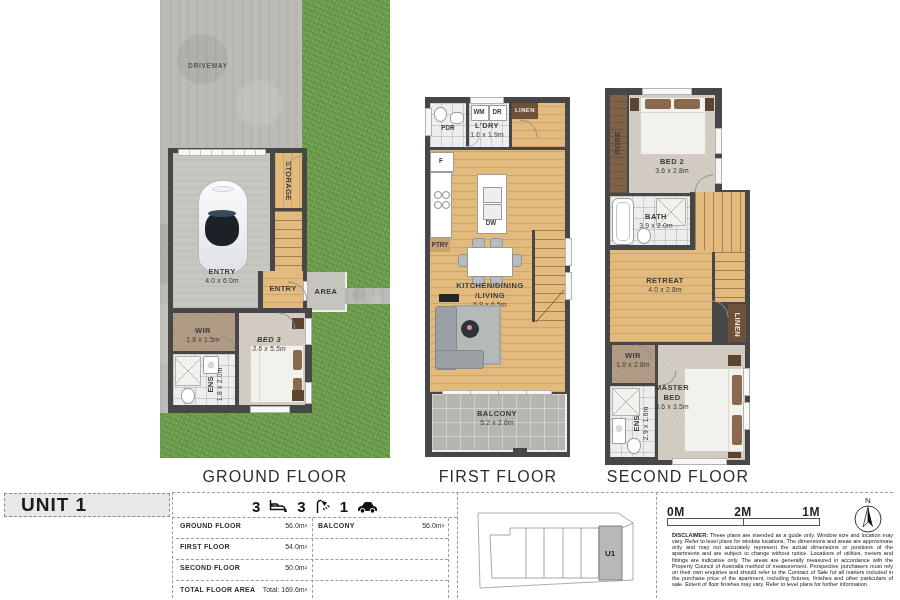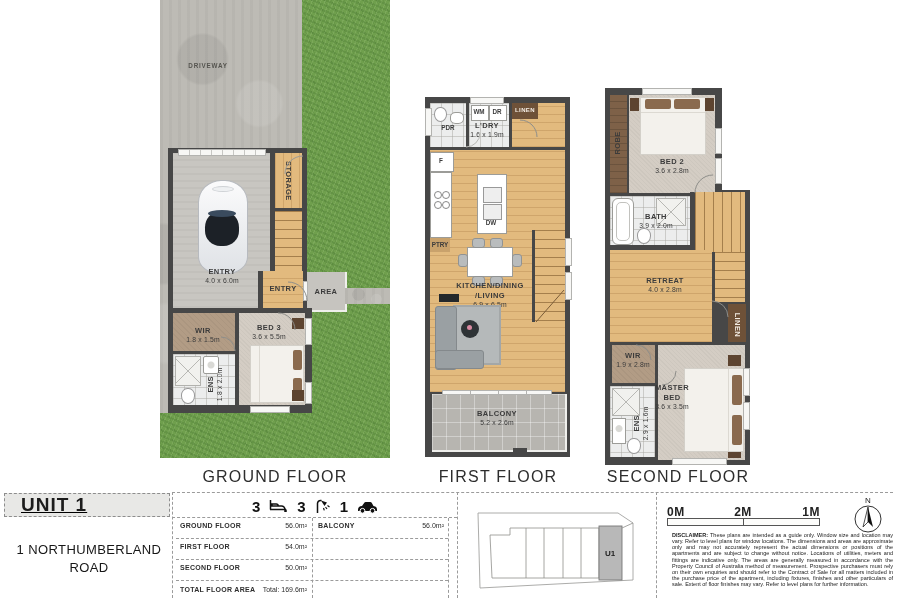--- a/index.html
+++ b/index.html
@@ -51,21 +51,21 @@
   .rl{position:absolute;text-align:center;color:#3b3b3b;line-height:1.3;}
   .rl .nm{font-size:7.5px;font-weight:700;letter-spacing:.4px;}
   .rl .dm{font-size:6.8px;font-weight:400;letter-spacing:.2px;}
   .vrl{white-space:nowrap;}
   .tag{position:absolute;font-size:6.3px;font-weight:700;color:#3b3b3b;text-align:center;}
   .linenlbl{font-size:6px;font-weight:700;color:#f3ece4;letter-spacing:.4px;}
   .ftitle{position:absolute;font-size:16px;font-weight:500;letter-spacing:1.2px;color:#2d2d2d;text-align:center;}
   
   .vd{position:absolute;border-left:1px dashed #9b9b9b;width:0;}
   .hd{position:absolute;border-top:1px dashed #9b9b9b;height:0;}
-  .unitbox{position:absolute;background:#e8e8e6;border:1px dashed #8d8d8d;display:flex;align-items:center;text-decoration:underline;}
+  .unitbox{position:absolute;background:#e8e8e6;border:1px dashed #8d8d8d;display:flex;align-items:center;}
   .unittxt{font-size:19px;font-weight:600;letter-spacing:1px;color:#1c1c1c;padding-left:16px;}
   .addr{position:absolute;text-align:center;color:#171717;font-size:13px;font-weight:500;letter-spacing:.4px;line-height:1.35;}
   .tbl{position:absolute;font-size:7px;font-weight:600;letter-spacing:.3px;color:#2e2e2e;}
   .tblv{position:absolute;font-size:7px;font-weight:400;color:#2e2e2e;text-align:right;}
   .statnum{font-size:15px;font-weight:600;color:#111;}
   .scalelbl{position:absolute;font-size:12px;font-weight:600;letter-spacing:.5px;color:#222;}
   .disc{position:absolute;font-size:5.5px;line-height:1.12;color:#222;text-align:justify;}
   .disc b{font-weight:700;}
 </style>
 </head>
@@ -116,21 +116,21 @@
   <div class="abs tile" style="left:173px;top:354px;width:62px;height:51px;"></div>
   <div class="abs carpet" style="left:239px;top:313px;width:66px;height:92px;"></div>
 
   <div class="abs" style="left:250px;top:345px;width:52px;height:56px;background:#f3f1ec;border:1px solid #d3d0c9;">
     <div class="abs" style="right:1px;top:4px;width:9px;height:20px;background:#8a6a4e;border-radius:2px;"></div>
     <div class="abs" style="right:1px;bottom:4px;width:9px;height:20px;background:#8a6a4e;border-radius:2px;"></div>
     <div class="abs" style="left:8px;top:0;width:1px;height:56px;background:#dcd9d2;"></div>
   </div>
   <div class="abs" style="left:292px;top:318px;width:12px;height:11px;background:#5d4430;"></div>
   <div class="abs" style="left:292px;top:390px;width:12px;height:11px;background:#5d4430;"></div>
-  <div class="rl" style="left:238px;top:323px;width:62px;">
+  <div class="rl" style="left:238px;top:335px;width:62px;font-style:italic;">
     <div class="nm">BED 3</div>
       <div class="dm">3.6 x 5.5m</div>
   </div>
   <div class="rl" style="left:173px;top:326px;width:60px;">
     <div class="nm">WIR</div>
       <div class="dm">1.8 x 1.5m</div>
   </div>
 
   <div class="abs xbox" style="left:175px;top:356px;width:24px;height:28px;"></div>
   <div class="abs fixt" style="left:203px;top:356px;width:14px;height:16px;border-radius:2px;background-image:radial-gradient(circle at 50% 50%, #d9d9d5 0 3px, transparent 4px);"></div>
@@ -322,21 +322,20 @@
   </svg>
 
   <div class="ftitle" style="left:175px;top:468px;width:200px;">GROUND FLOOR</div>
   <div class="ftitle" style="left:398px;top:468px;width:200px;">FIRST FLOOR</div>
   <div class="ftitle" style="left:578px;top:468px;width:200px;">SECOND FLOOR</div>
 
   <div class="unitbox" style="left:4px;top:493px;width:164px;height:22px;">
     <span class="unittxt">UNIT 1</span>
   </div>
   <div class="addr" style="left:0;top:541px;width:178px;">
-    <div>1 NORTHUMBERLAND ROAD</div>
   </div>
 
   <div class="hd" style="left:172px;top:492px;width:721px;"></div>
   <div class="vd" style="left:172px;top:492px;height:106px;"></div>
   <div class="vd" style="left:457px;top:492px;height:106px;"></div>
   <div class="vd" style="left:656px;top:492px;height:106px;"></div>
 
   <div class="abs" style="left:240px;top:497px;width:150px;height:18px;display:flex;align-items:center;justify-content:center;gap:9px;">
     <span class="statnum">3</span>
     <svg width="19" height="15" viewBox="0 0 19 15">

